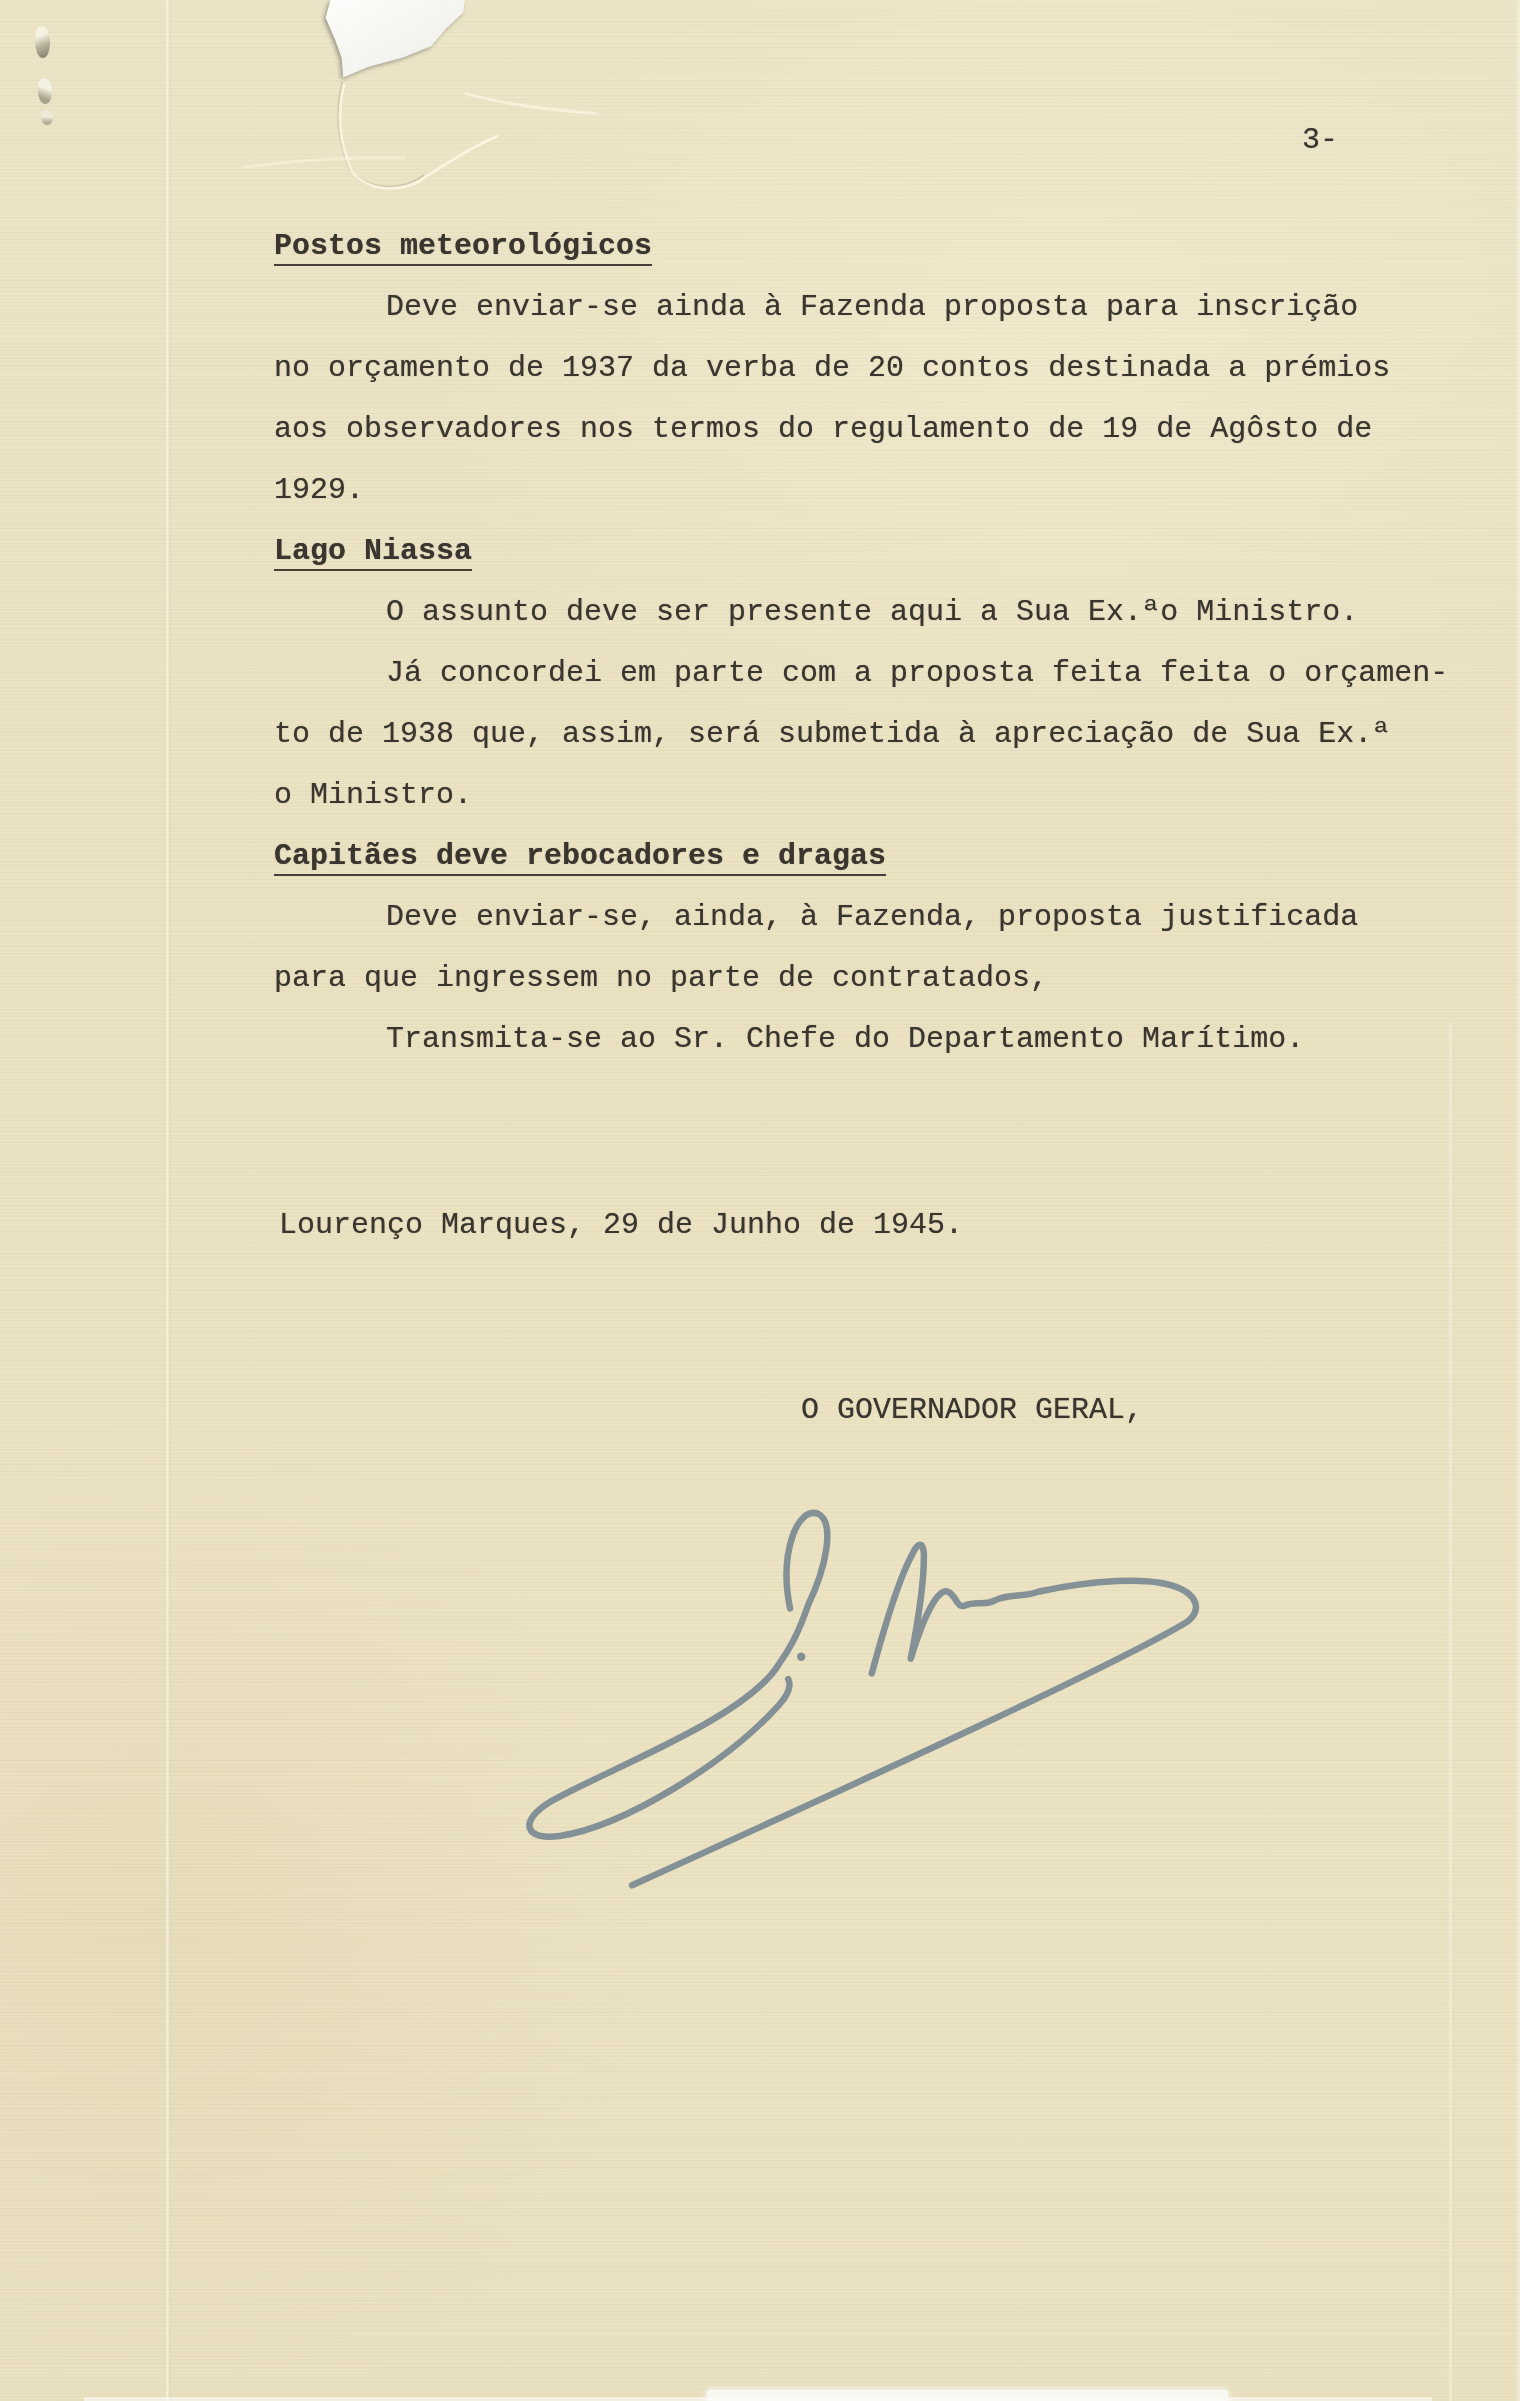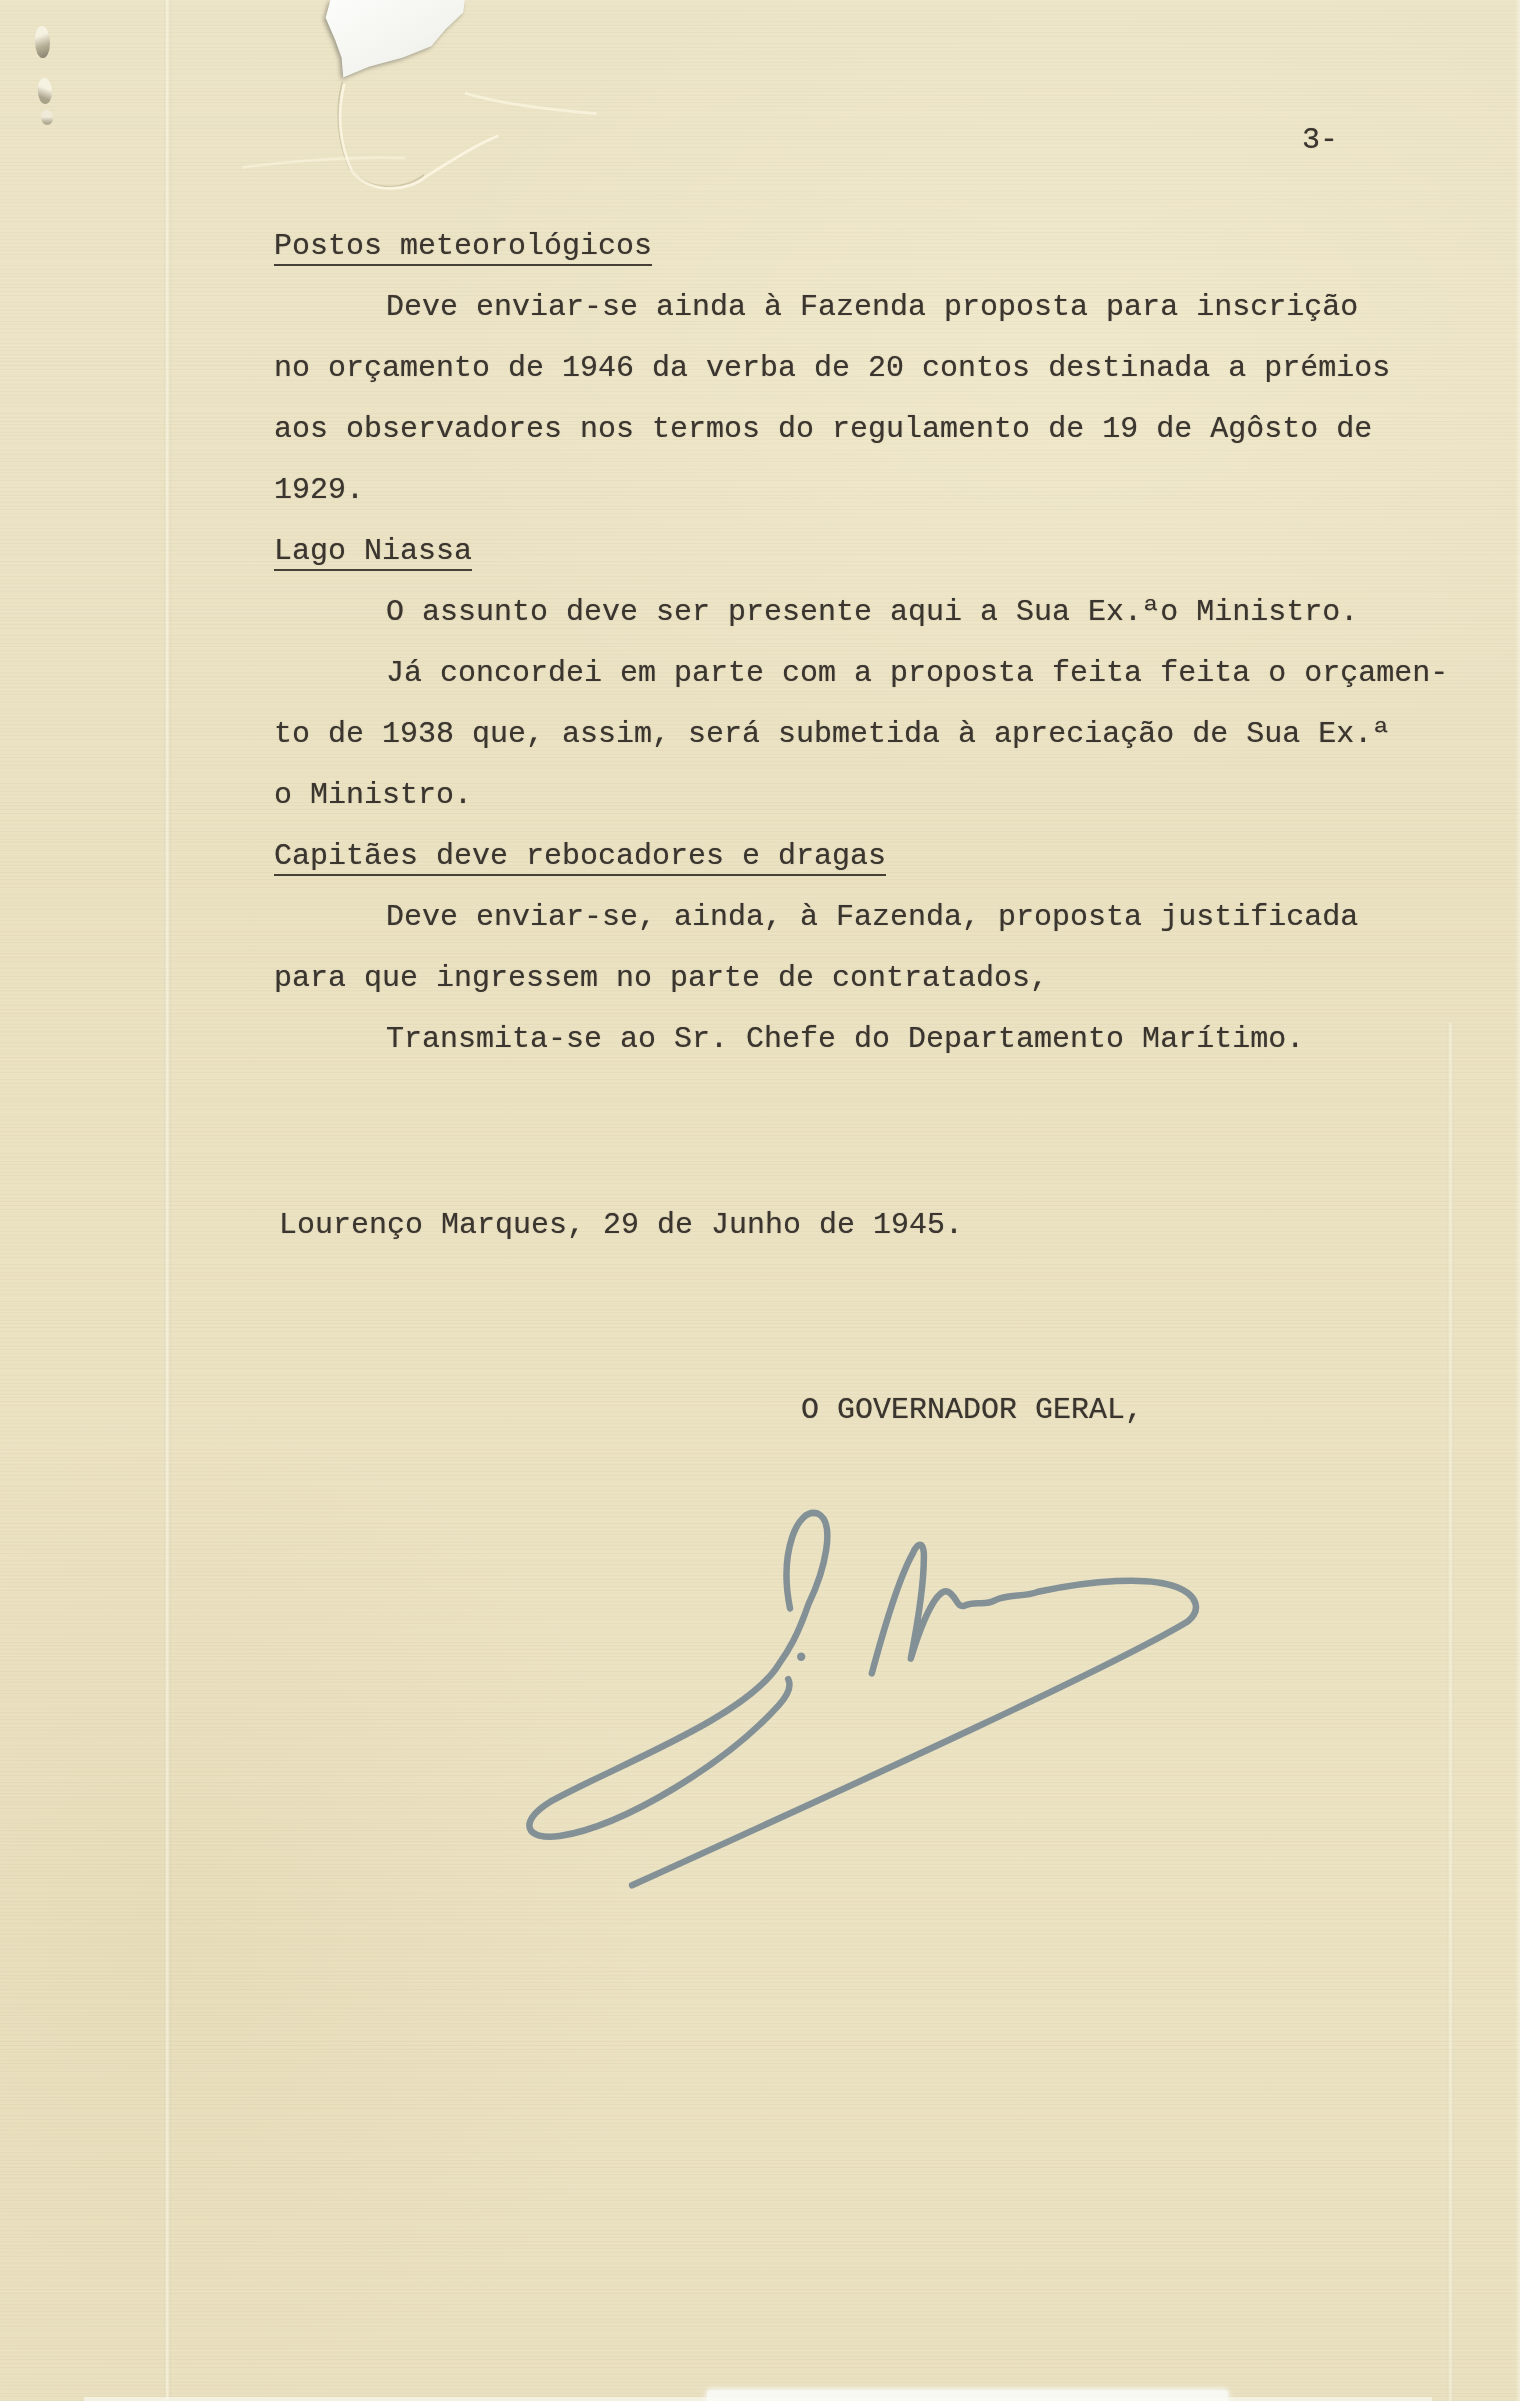--- a/index.html
+++ b/index.html
@@ -50,21 +50,21 @@
   .crease{position:absolute;pointer-events:none;}
   
   .content{
     position:absolute;left:274px;top:216px;width:1139px;
     font-size:30px;line-height:61px;color:#3a352e;
     text-shadow:0 0 0.9px rgba(58,52,46,0.6);
     white-space:nowrap;
   }
   .line{height:61px;}
   .indent{padding-left:112px;}
-  .heading-underline{border-bottom:2.8px solid rgba(55,50,43,0.92);padding-bottom:0.9px;}
+  .heading-underline{border-bottom:2.8px solid rgba(55,50,43,0.92);padding-bottom:0.9px;font-weight:bold;}
   .page-number{
     position:absolute;left:1302px;top:123px;
     font-size:30px;color:#3a352e;text-shadow:0 0 0.9px rgba(58,52,46,0.6);
   }
   .dateline{
     position:absolute;left:279px;top:1208px;
     font-size:30px;color:#3a352e;text-shadow:0 0 0.9px rgba(58,52,46,0.6);white-space:nowrap;
   }
   .signoff{
     position:absolute;left:801px;top:1393px;
@@ -111,21 +111,21 @@
     <path d="M110 30 C 102 62, 104 92, 118 124 C 142 152, 182 144, 198 130 C 230 110, 252 96, 276 86" fill="none" stroke="rgba(255,250,232,0.75)" stroke-width="3"></path>
     <path d="M240 40 C 280 52, 330 58, 382 62" fill="none" stroke="rgba(255,250,232,0.6)" stroke-width="3"></path>
     <path d="M0 120 C 60 112, 130 108, 176 110" fill="none" stroke="rgba(255,250,232,0.45)" stroke-width="3"></path>
   </svg>
 
   <div class="page-number">3-</div>
 
   <div class="content">
       <div class="line"><span class="heading-underline">Postos meteorológicos</span></div>
       <div class="line indent">Deve enviar-se ainda à Fazenda proposta para inscrição</div>
-      <div class="line">no orçamento de 1946 da verba de 20 contos destinada a prémios</div>
+      <div class="line">no orçamento de 1937 da verba de 20 contos destinada a prémios</div>
       <div class="line">aos observadores nos termos do regulamento de 19 de Agôsto de</div>
       <div class="line">1929.</div>
       <div class="line"><span class="heading-underline">Lago Niassa</span></div>
       <div class="line indent">O assunto deve ser presente aqui a Sua Ex.ªo Ministro.</div>
       <div class="line indent">Já concordei em parte com a proposta feita feita o orçamen-</div>
       <div class="line">to de 1938 que, assim, será submetida à apreciação de Sua Ex.ª</div>
       <div class="line">o Ministro.</div>
       <div class="line"><span class="heading-underline">Capitães deve rebocadores e dragas</span></div>
       <div class="line indent">Deve enviar-se, ainda, à Fazenda, proposta justificada</div>
       <div class="line">para que ingressem no parte de contratados,</div>

